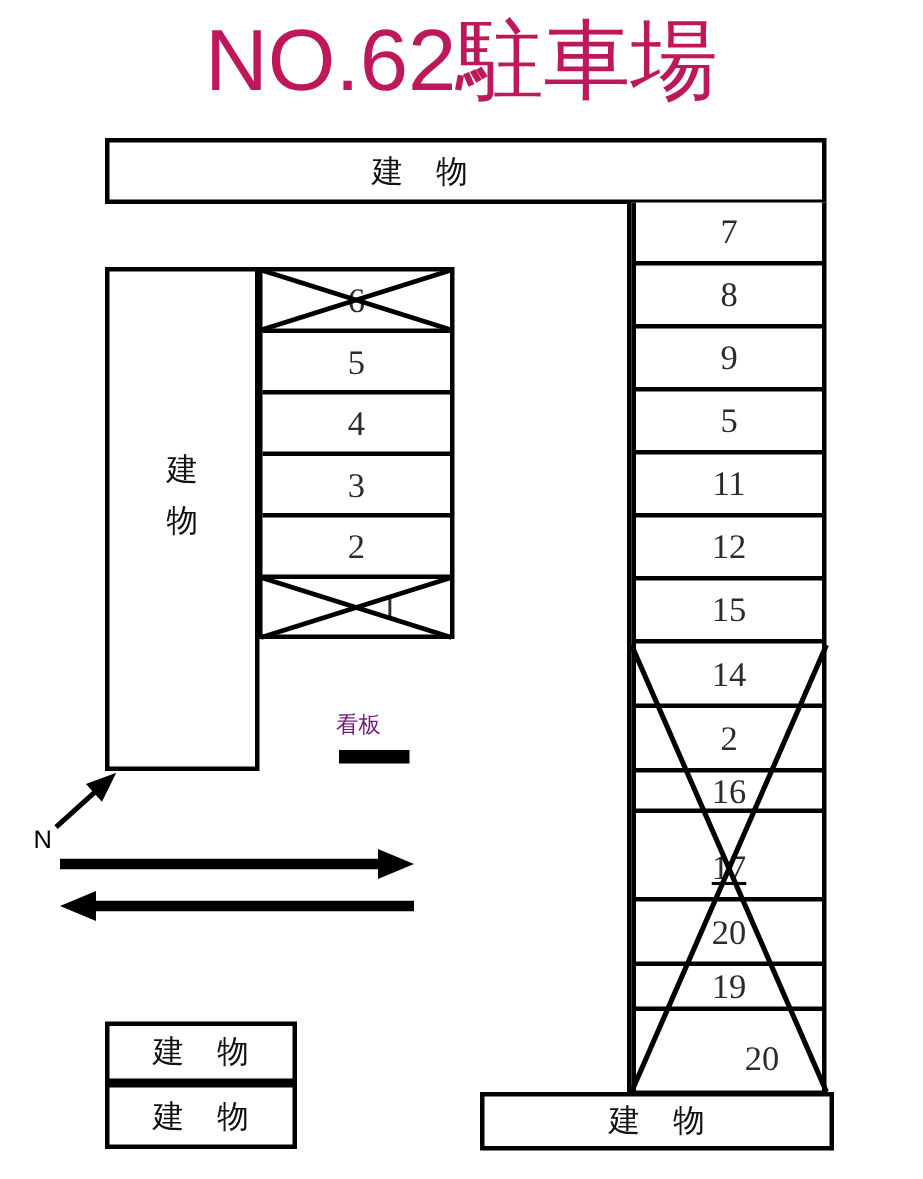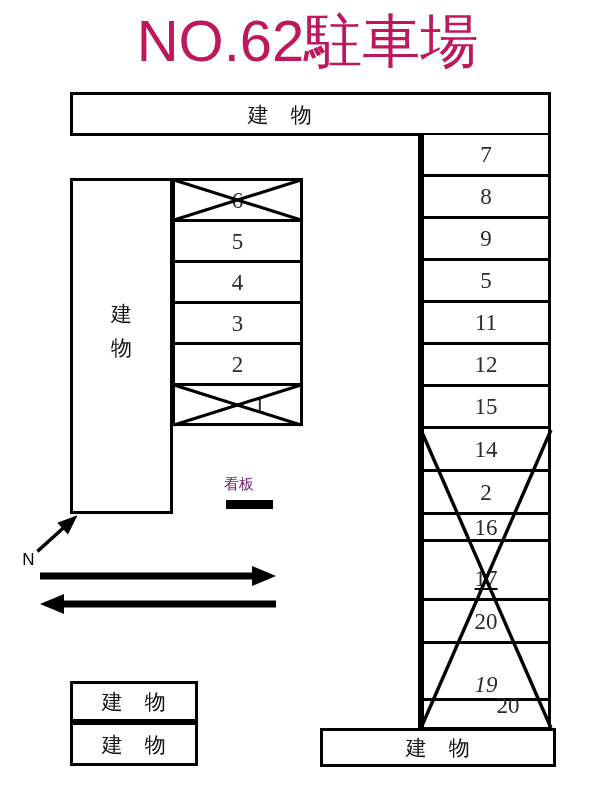--- a/index.html
+++ b/index.html
@@ -183,21 +183,21 @@
     </div>
     <div class="stall" style="top:380px; height:27px;">
       <span class="stall-num">16</span>
     </div>
     <div class="stall" style="top:423px; height:43px;text-decoration:underline;">
       <span class="stall-num">17</span>
     </div>
     <div class="stall" style="top:466px; height:43px;">
       <span class="stall-num">20</span>
     </div>
-    <div class="stall" style="top:536px; height:30px;font-style:italic;">
+    <div class="stall" style="top:509px; height:30px;">
       <span class="stall-num">19</span>
     </div>
     <div class="stall last" style="top:552px; height:37px;">
       <span class="stall-num">20</span>
     </div>
   </div>
 
   <svg class="cross" style="left:418px; top:428px; width:136px; height:302px;" viewBox="0 0 136 302" preserveAspectRatio="none">
     <line x1="3" y1="2" x2="133" y2="300" stroke="#000" stroke-width="3.4"></line>
     <line x1="3" y1="300" x2="133" y2="2" stroke="#000" stroke-width="3.4"></line>

